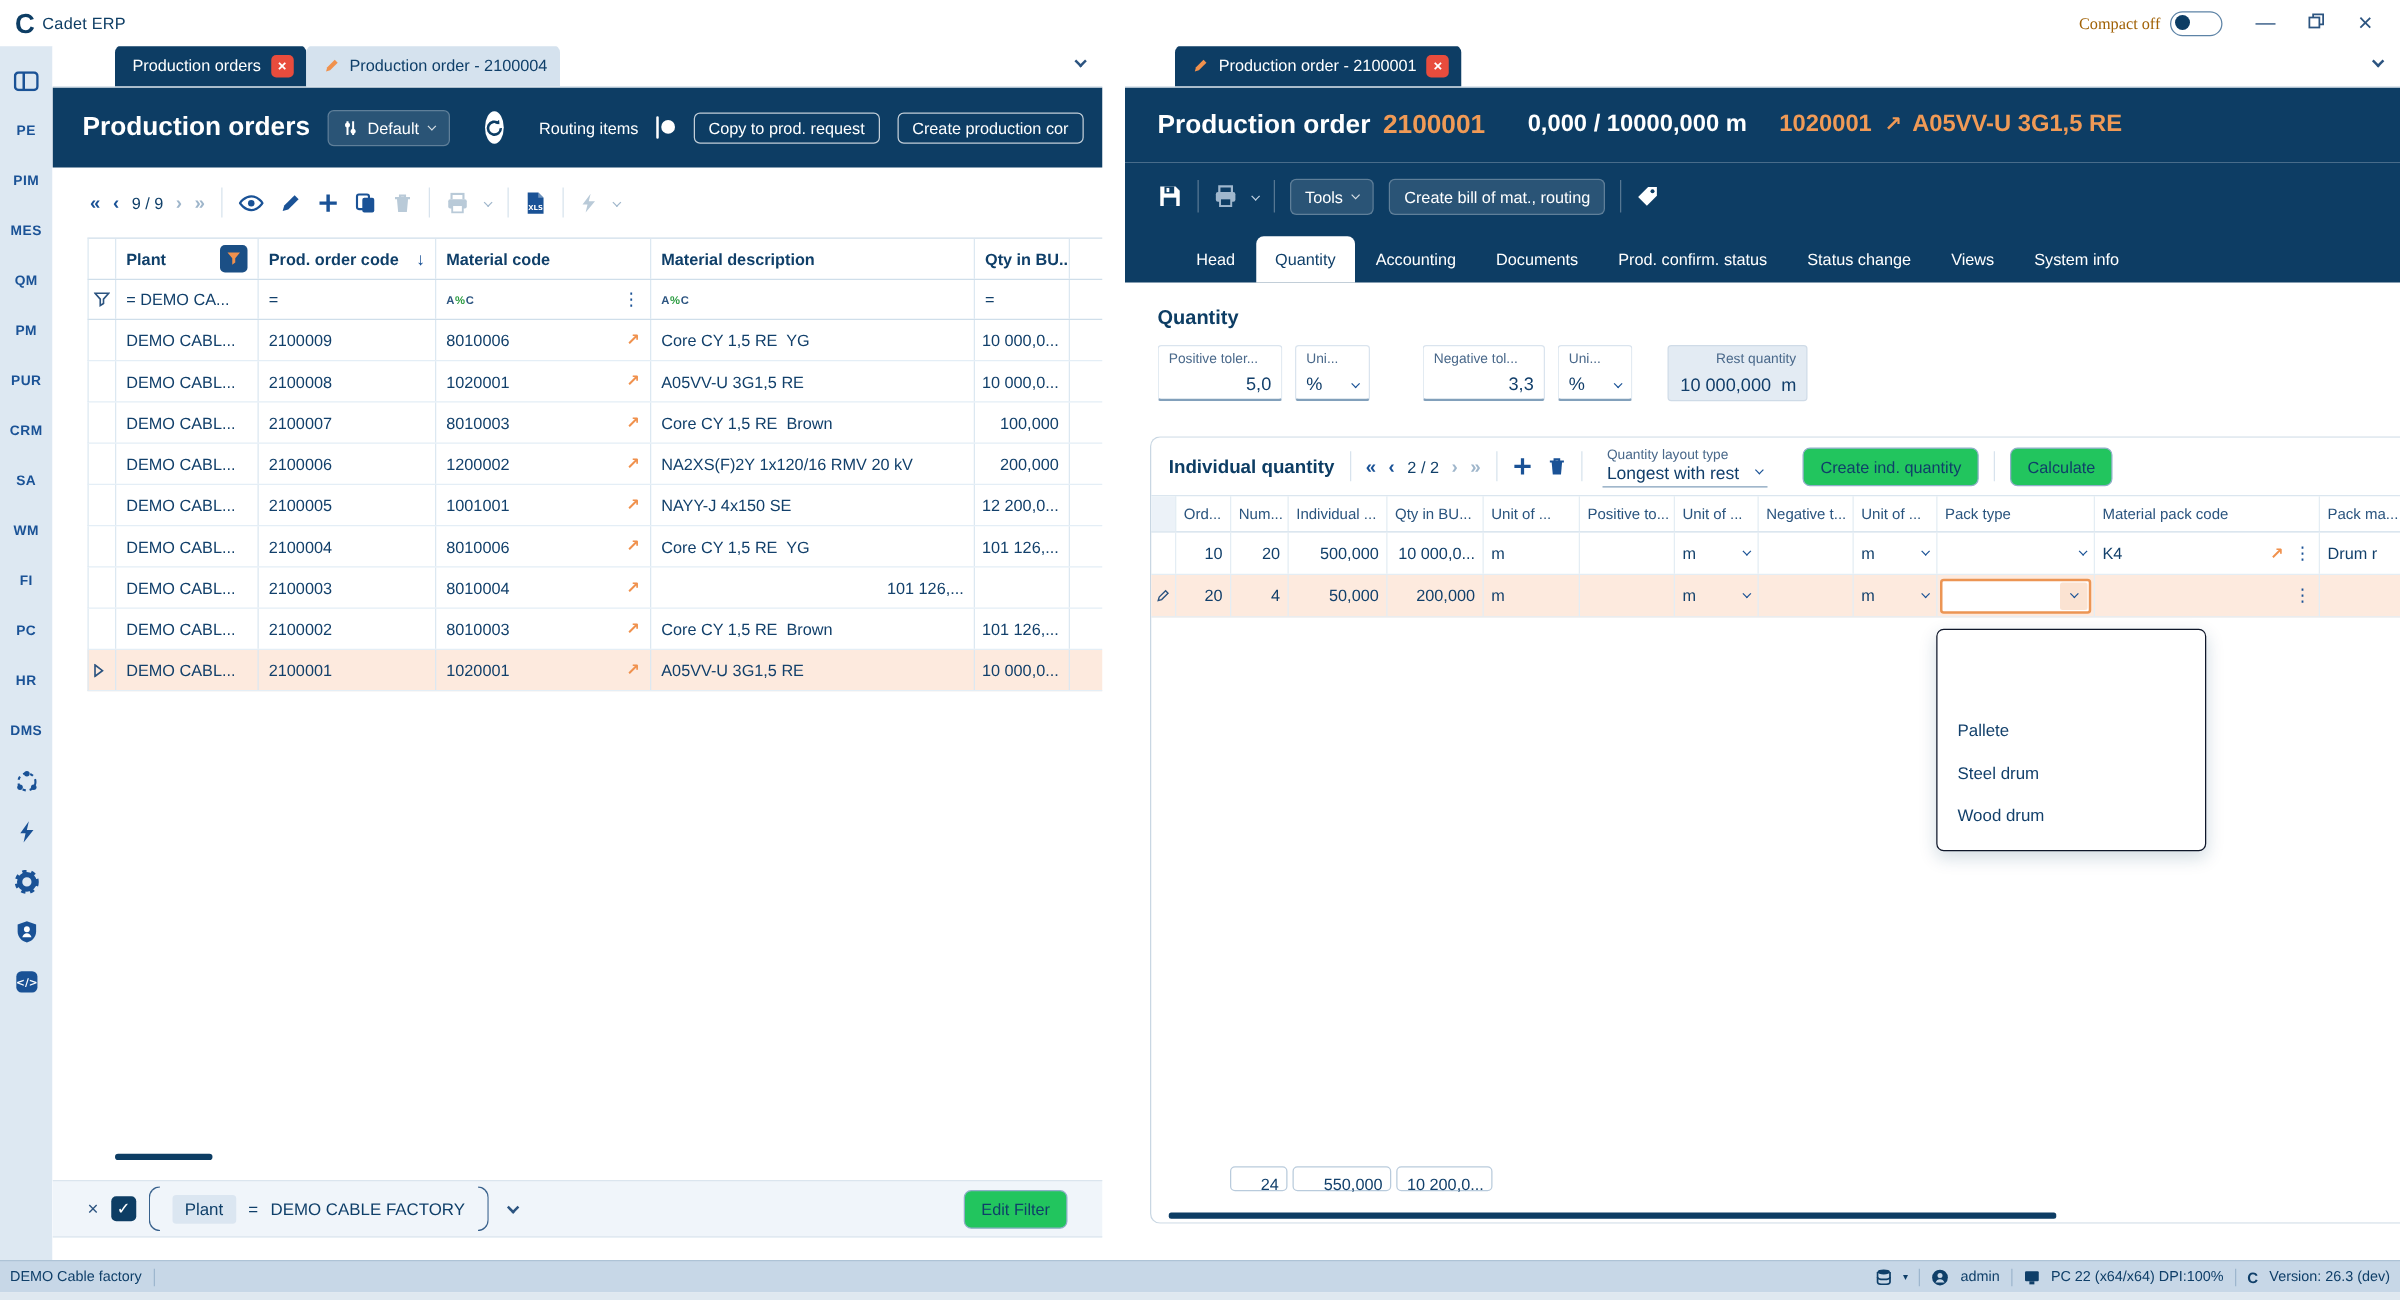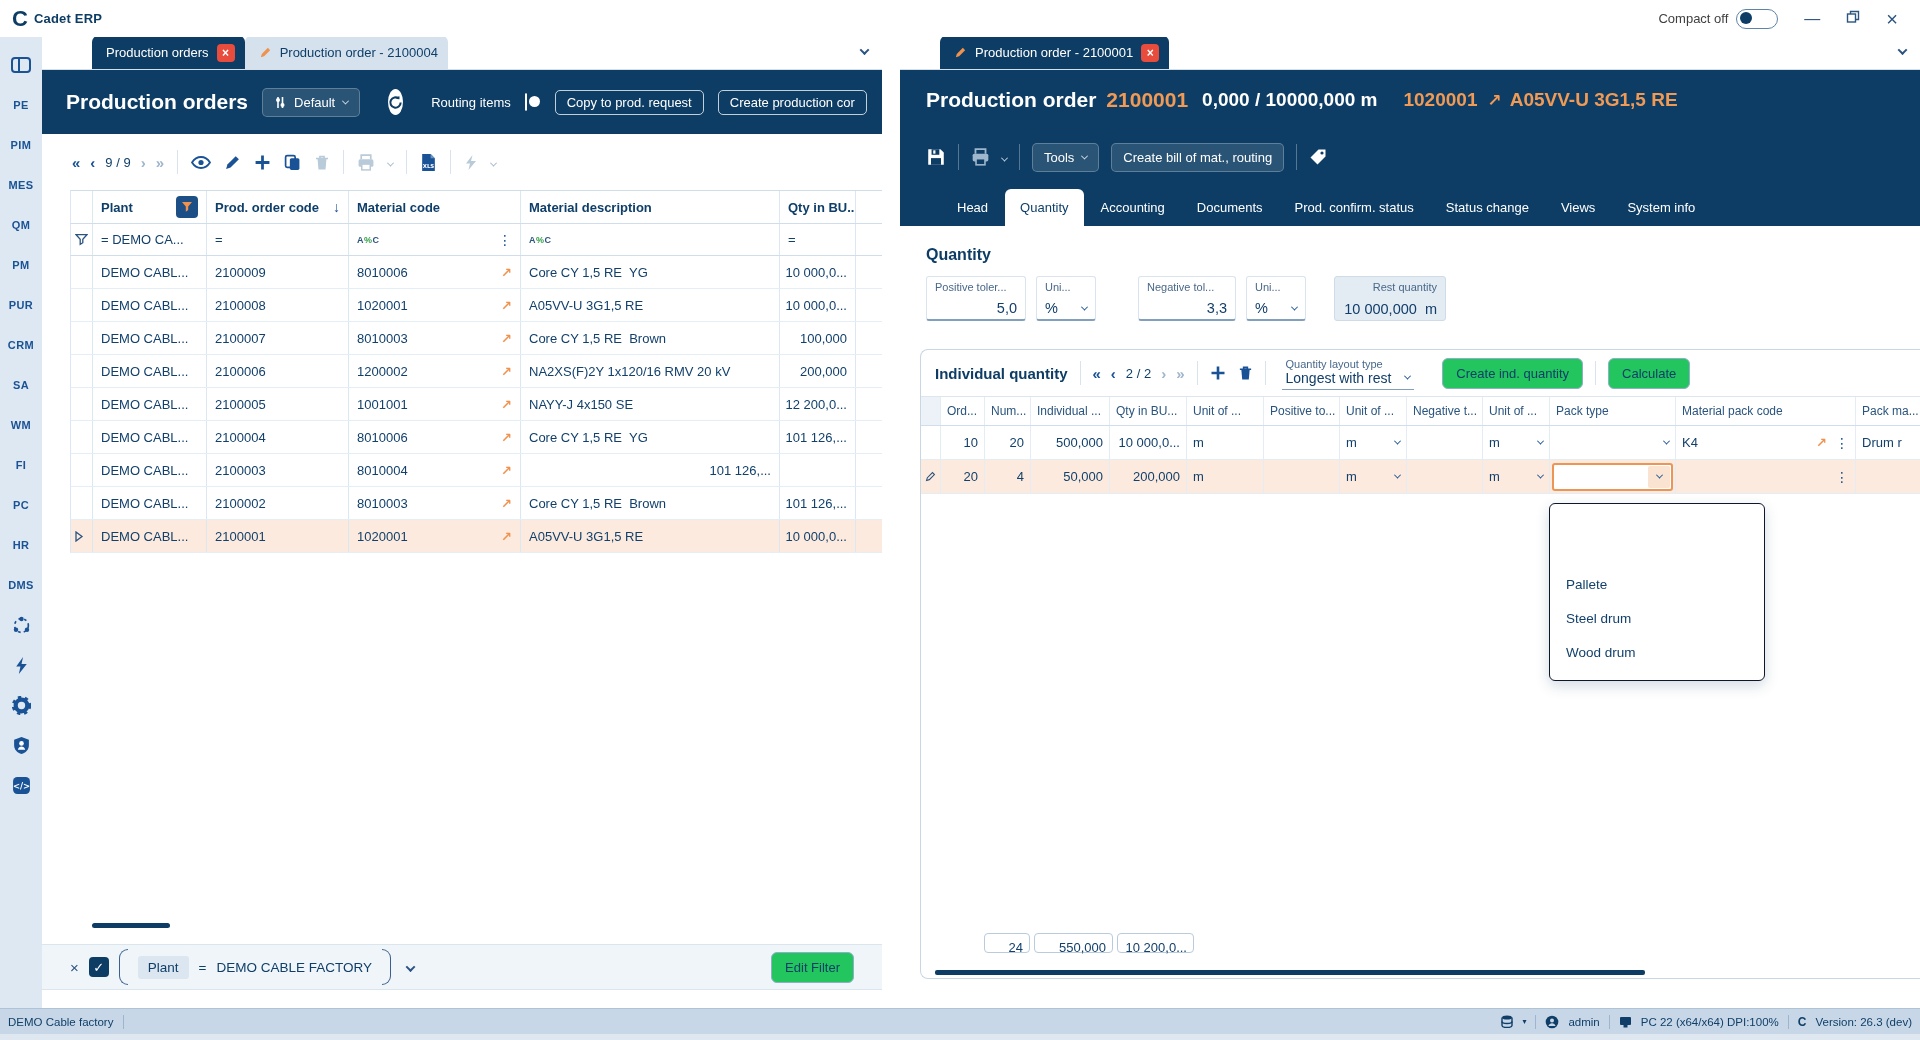--- a/index.html
+++ b/index.html
@@ -5,23 +5,23 @@
   * { box-sizing: border-box; margin: 0; padding: 0; }
   html,body { width:1920px; height:1040px; }
   body { font-family: "Liberation Sans", "DejaVu Sans", sans-serif; background:#fff; overflow:hidden; }
   .root { position:relative; width:1920px; height:1040px; background:#fff; color:#12406b; }
   .nw { white-space:pre; }
 
   
   .titlebar { position:absolute; left:0; top:0; width:1920px; height:37px; background:#fff; display:flex; align-items:center; }
   .brand { display:flex; align-items:center; gap:6px; padding-left:12px; }
   .brand .cmark { font-size:22px; font-weight:800; color:#0d3d64; line-height:1; }
-  .brand .btxt { font-size:13px; font-weight:700; color:#0d3d64; letter-spacing:.2px; }
+  .brand .btxt { font-size:13px; font-weight:400; color:#0d3d64; letter-spacing:.2px; }
   .title-right { margin-left:auto; display:flex; align-items:center; gap:26px; padding-right:22px; }
-  .compact { display:flex; align-items:center; gap:8px; font-size:13px; color:#404040; }
+  .compact { display:flex; align-items:center; gap:8px; font-size:13px; color:#a16207;font-family:Liberation Serif, serif; }
   .toggle { width:42px; height:20px; border:1.5px solid #5d83a6; border-radius:10px; position:relative; background:#fff; }
   .toggle .dot { position:absolute; left:3px; top:2.5px; width:12px; height:12px; border-radius:50%; background:#0d3d64; }
   .winbtn { font-size:16px; color:#2c5480; line-height:1; cursor:default; }
 
   
   .sidebar { position:absolute; left:0; top:37px; width:42px; height:971px; background:#dde8f2; display:flex; flex-direction:column; align-items:center; padding-top:8px; }
   .side-item { height:40px; display:flex; align-items:center; justify-content:center; width:100%; color:#1a5296; }
   .side-item .mod { font-size:11px; font-weight:800; letter-spacing:.4px; }
 
   
@@ -86,21 +86,21 @@
   .paren { width:9px; height:36px; }
   .paren.l { border-left:1.5px solid #38618c; border-top:1.5px solid #38618c; border-bottom:1.5px solid #38618c; border-radius:9px 0 0 9px; }
   .paren.r { border-right:1.5px solid #38618c; border-top:1.5px solid #38618c; border-bottom:1.5px solid #38618c; border-radius:0 9px 9px 0; }
   .chip { background:#dbe6f1; border-radius:3px; padding:4px 10px; font-size:13.5px; color:#0f3f69; }
   .fb-val { font-size:13.5px; color:#0f3f69; }
 
   
   .rhdr { height:60px; display:flex; align-items:center; padding:0 26px; overflow:hidden; white-space:nowrap; }
   .rhdr .t { font-size:21px; font-weight:800; color:#fff; }
   .rhdr .o { font-size:21px; font-weight:800; color:#f09a56; margin-left:10px; }
-  .rhdr .q { font-size:19px; font-weight:600; color:#fff; margin-left:14px; }
+  .rhdr .q { font-size:19px; font-weight:600; color:#fff; margin-left:34px; }
   .rhdr .mc { font-size:19px; font-weight:800; color:#f09a56; margin-left:26px; }
   .rhdr .ar { color:#f09a56; font-size:17px; font-weight:700; margin-left:10px; }
   .rhdr .mn { font-size:19px; font-weight:800; color:#f09a56; margin-left:8px; }
   .rtoolbar { height:54px; display:flex; align-items:center; padding:0 26px; gap:12px; }
   .rtabs { height:42px; display:flex; align-items:flex-end; padding-left:42px; gap:2px; }
   .rtab { padding:11px 15px; font-size:13px; color:#fff; white-space:nowrap; }
   .rtab.active { background:#fff; color:#0f3f69; border-radius:6px 6px 0 0; font-weight:400; }
   .rcontent { padding:20px 0 0 26px; }
   .qhead { font-size:16px; font-weight:800; color:#0d3d64; }
   .fields { margin-top:12px; display:flex; align-items:flex-start; }

